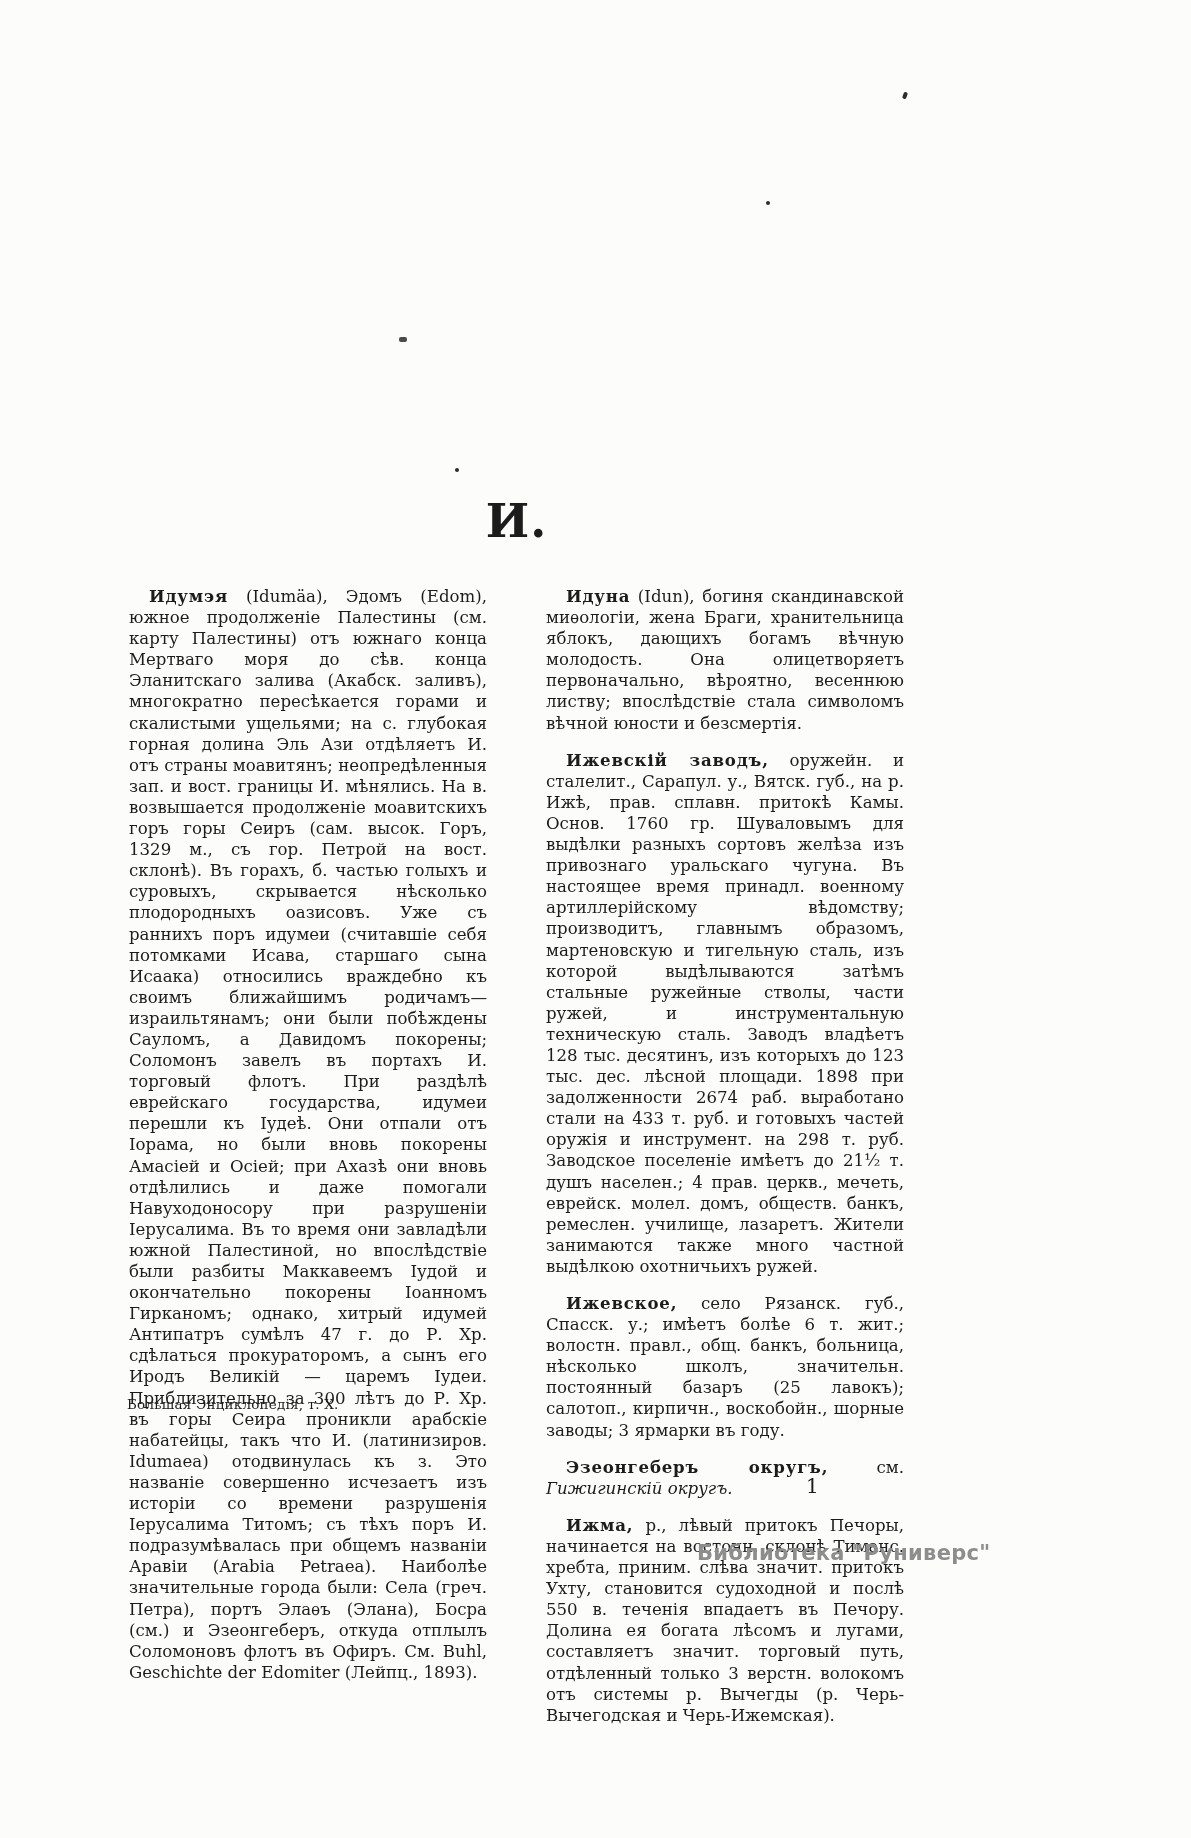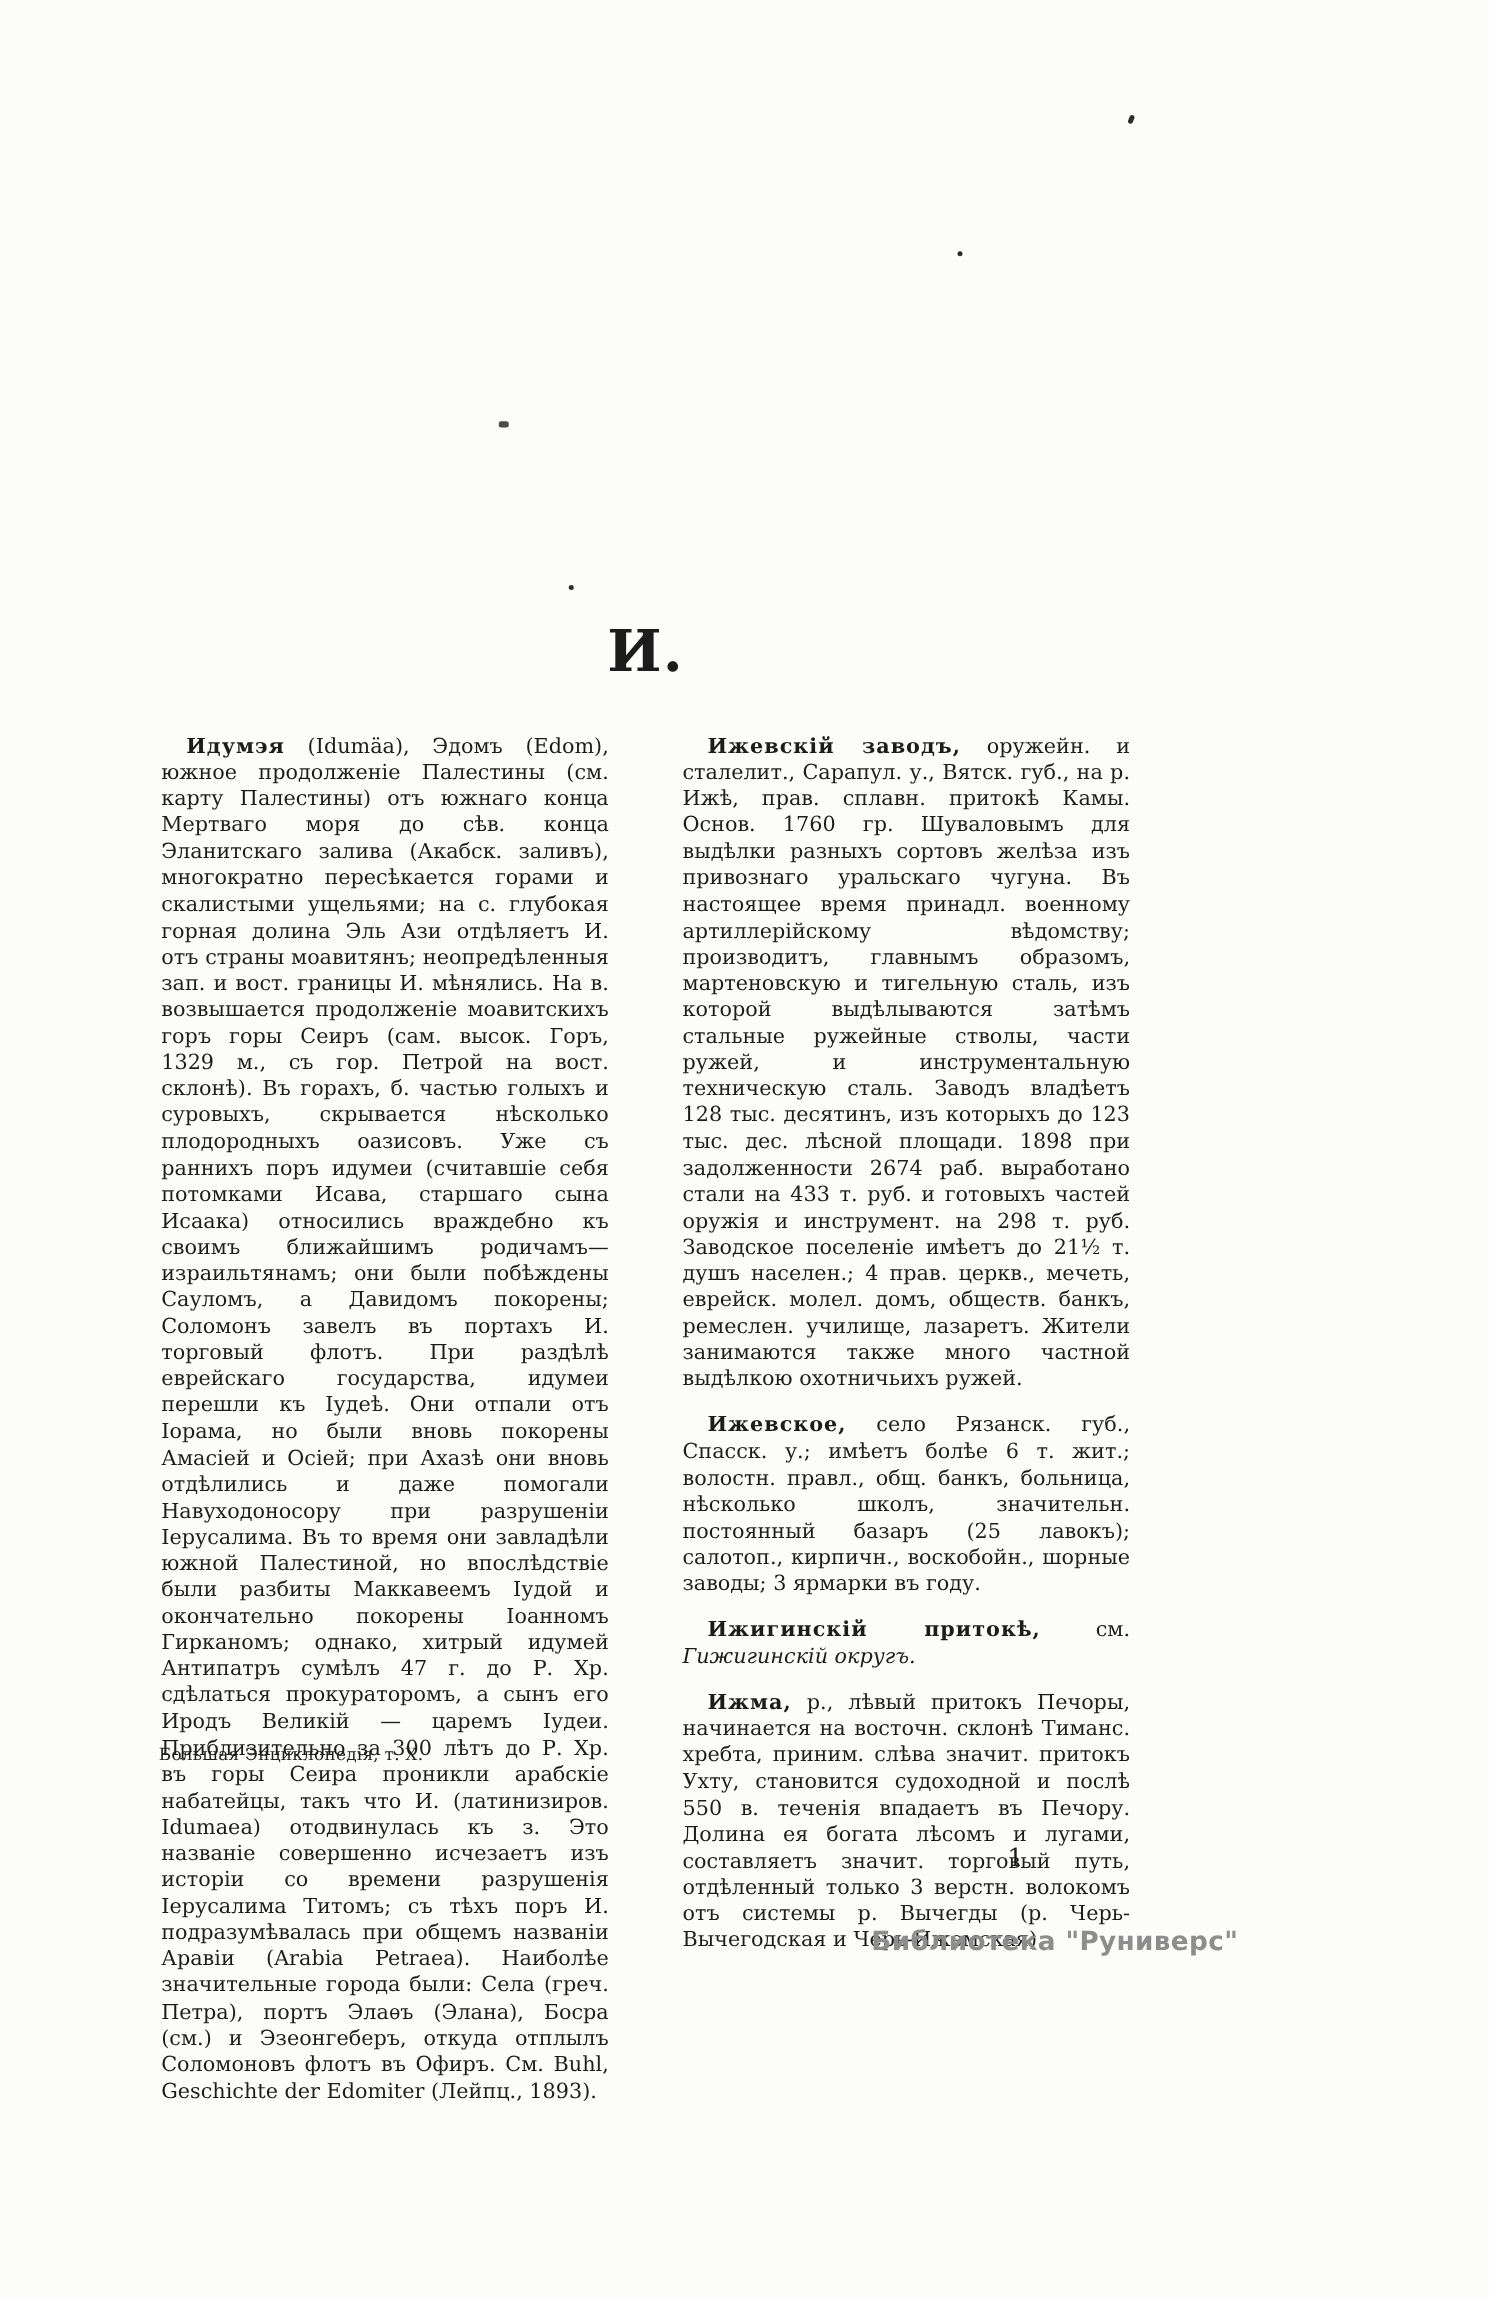--- a/index.html
+++ b/index.html
@@ -95,23 +95,24 @@
 
   <div class="letter-heading">И.</div>
 
   <div class="columns">
 
     <div class="col">
       <p class="entry"><b class="headword">Идумэя</b><span> (Idumäa), Эдомъ (Edom), южное продолженіе Палестины (см. карту Палестины) отъ южнаго конца Мертваго моря до сѣв. конца Эланитскаго залива (Акабск. заливъ), многократно пересѣкается горами и скалистыми ущельями; на с. глубокая горная долина Эль Ази отдѣляетъ И. отъ страны моавитянъ; неопредѣленныя зап. и вост. границы И. мѣнялись. На в. возвышается продолженіе моавитскихъ горъ горы Сеиръ (сам. высок. Горъ, 1329 м., съ гор. Петрой на вост. склонѣ). Въ горахъ, б. частью голыхъ и суровыхъ, скрывается нѣсколько плодородныхъ оазисовъ. Уже съ раннихъ поръ идумеи (считавшіе себя потомками Исава, старшаго сына Исаака) относились враждебно къ своимъ ближайшимъ родичамъ—израильтянамъ; они были побѣждены Сауломъ, а Давидомъ покорены; Соломонъ завелъ въ портахъ И. торговый флотъ. При раздѣлѣ еврейскаго государства, идумеи перешли къ Іудеѣ. Они отпали отъ Іорама, но были вновь покорены Амасіей и Осіей; при Ахазѣ они вновь отдѣлились и даже помогали Навуходоносору при разрушеніи Іерусалима. Въ то время они завладѣли южной Палестиной, но впослѣдствіе были разбиты Маккавеемъ Іудой и окончательно покорены Іоанномъ Гирканомъ; однако, хитрый идумей Антипатръ сумѣлъ 47 г. до Р. Хр. сдѣлаться прокураторомъ, а сынъ его Иродъ Великій — царемъ Іудеи. Приблизительно за 300 лѣтъ до Р. Хр. въ горы Сеира проникли арабскіе набатейцы, такъ что И. (латинизиров. Idumaea) отодвинулась къ з. Это названіе совершенно исчезаетъ изъ исторіи со времени разрушенія Іерусалима Титомъ; съ тѣхъ поръ И. подразумѣвалась при общемъ названіи Аравіи (Arabia Petraea). Наиболѣе значительные города были: Села (греч. Петра), портъ Элаѳъ (Элана), Босра (см.) и Эзеонгеберъ, откуда отплылъ Соломоновъ флотъ въ Офиръ. См. Buhl, Geschichte der Edomiter (Лейпц., 1893).</span></p>
     </div>
 
     <div class="col">
+      <p class="entry"><b class="headword">Идуна</b><span> (Idun), богиня скандинавской миѳологіи, жена Браги, хранительница яблокъ, дающихъ богамъ вѣчную молодость. Она олицетворяетъ первоначально, вѣроятно, весеннюю листву; впослѣдствіе стала символомъ вѣчной юности и безсмертія.</span></p>
       <p class="entry"><b class="headword">Ижевскій заводъ,</b><span> оружейн. и сталелит., Сарапул. у., Вятск. губ., на р. Ижѣ, прав. сплавн. притокѣ Камы. Основ. 1760 гр. Шуваловымъ для выдѣлки разныхъ сортовъ желѣза изъ привознаго уральскаго чугуна. Въ настоящее время принадл. военному артиллерійскому вѣдомству; производитъ, главнымъ образомъ, мартеновскую и тигельную сталь, изъ которой выдѣлываются затѣмъ стальные ружейные стволы, части ружей, и инструментальную техническую сталь. Заводъ владѣетъ 128 тыс. десятинъ, изъ которыхъ до 123 тыс. дес. лѣсной площади. 1898 при задолженности 2674 раб. выработано стали на 433 т. руб. и готовыхъ частей оружія и инструмент. на 298 т. руб. Заводское поселеніе имѣетъ до 21½ т. душъ населен.; 4 прав. церкв., мечеть, еврейск. молел. домъ, обществ. банкъ, ремеслен. училище, лазаретъ. Жители занимаются также много частной выдѣлкою охотничьихъ ружей.</span></p>
       <p class="entry"><b class="headword">Ижевское,</b><span> село Рязанск. губ., Спасск. у.; имѣетъ болѣе 6 т. жит.; волостн. правл., общ. банкъ, больница, нѣсколько школъ, значительн. постоянный базаръ (25 лавокъ); салотоп., кирпичн., воскобойн., шорные заводы; 3 ярмарки въ году.</span></p>
-      <p class="entry"><b class="headword">Ижигинскій притокѣ,</b><span> см. </span><i class="see-italic">Гижигинскій округъ.</i></p>
+      <p class="entry"><b class="headword">Эзеонгеберъ округъ,</b><span> см. </span><i class="see-italic">Гижигинскій округъ.</i></p>
       <p class="entry"><b class="headword">Ижма,</b><span> р., лѣвый притокъ Печоры, начинается на восточн. склонѣ Тиманс. хребта, приним. слѣва значит. притокъ Ухту, становится судоходной и послѣ 550 в. теченія впадаетъ въ Печору. Долина ея богата лѣсомъ и лугами, составляетъ значит. торговый путь, отдѣленный только 3 верстн. волокомъ отъ системы р. Вычегды (р. Черь-Вычегодская и Черь-Ижемская).</span></p>
     </div>
 
   </div>
 
   <div class="footnote">Большая Энциклопедія, т. X.</div>
 
   <div class="page-number">1</div>
 
   <div class="watermark">Библиотека "Руниверс"</div>

